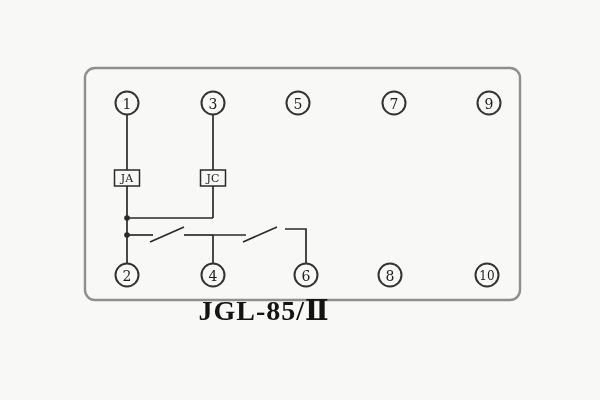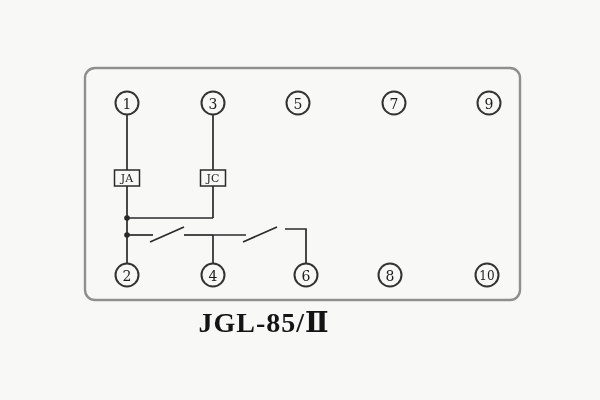--- a/index.html
+++ b/index.html
@@ -18,21 +18,21 @@
   .diagram-svg {
     position: absolute;
     left: 0;
     top: 0;
     width: 600px;
     height: 400px;
   }
   .caption {
     position: absolute;
     left: 0;
-    top: 306px;
+    top: 294px;
     width: 528px;
     text-align: center;
     font-family: "Liberation Serif", "DejaVu Serif", serif;
     font-size: 28px;
     font-weight: 600;
     letter-spacing: 1px;
     color: #141414;
     user-select: none;
   }
   .term-num {

